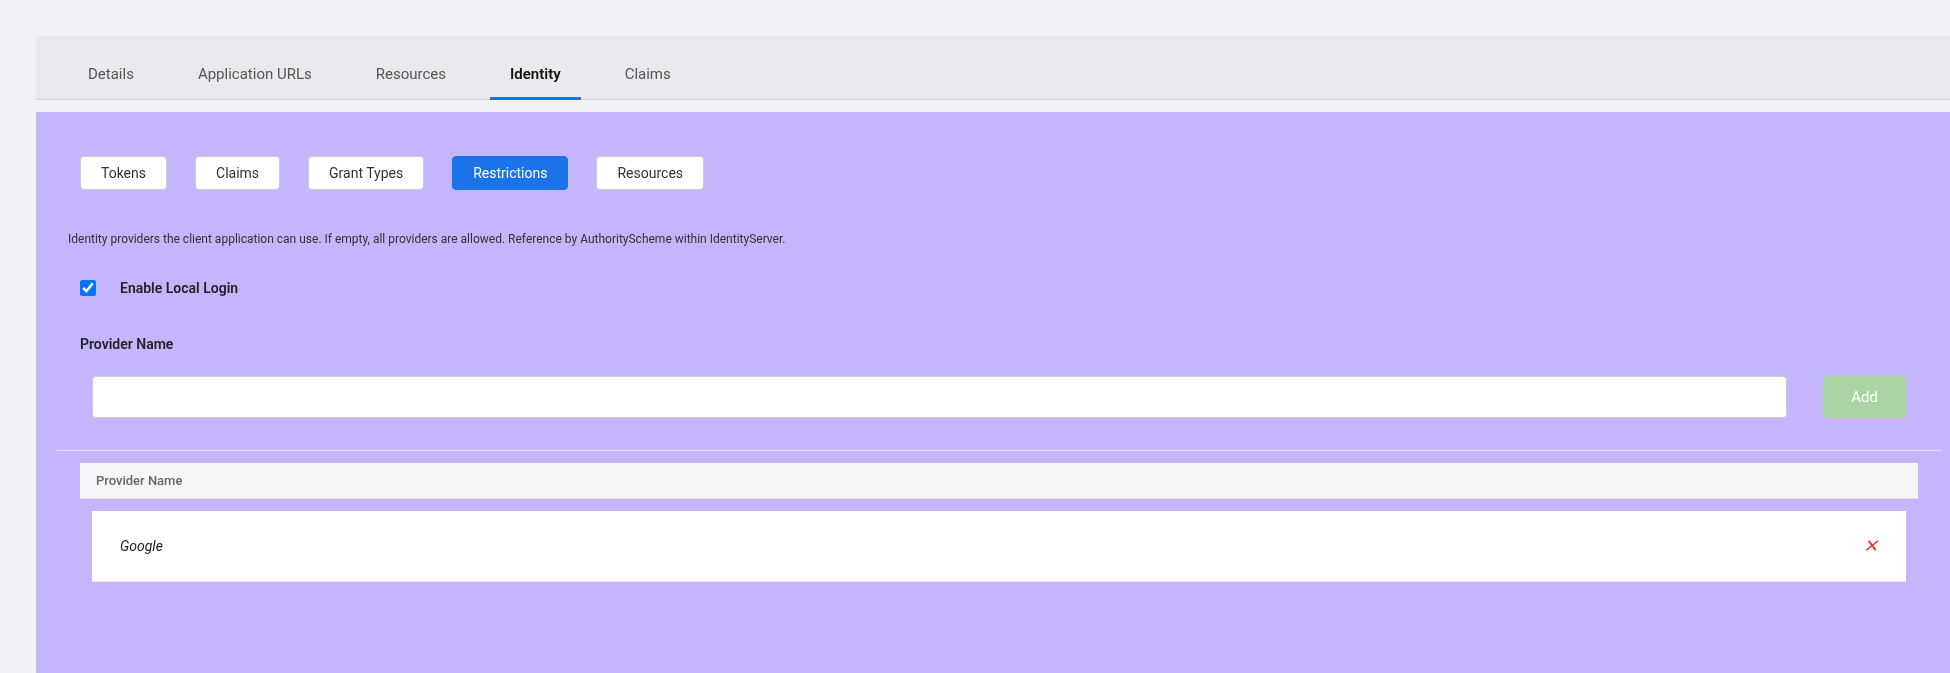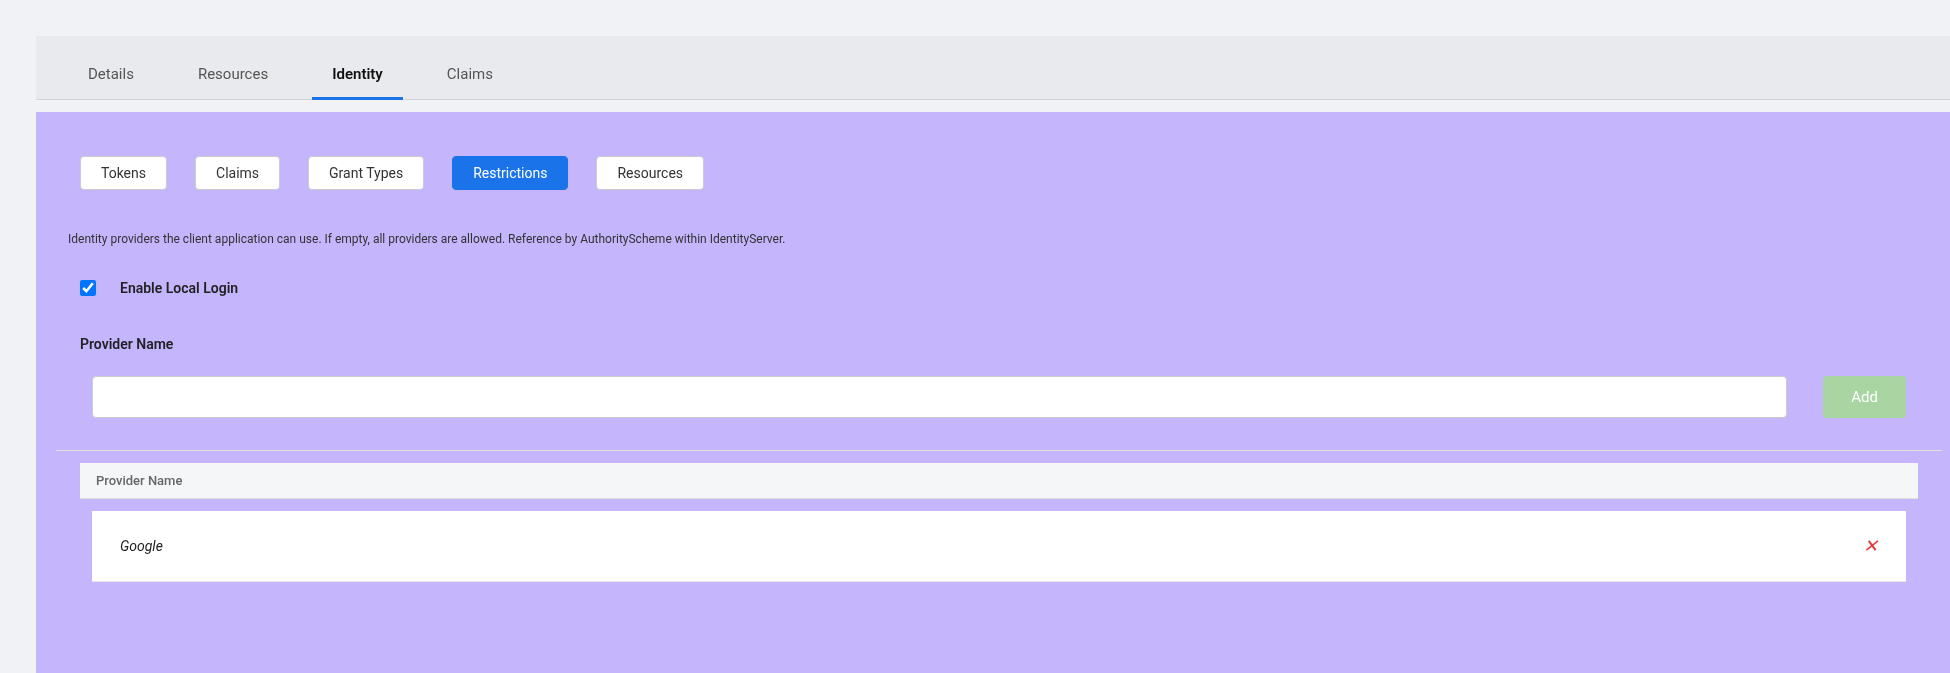--- a/index.html
+++ b/index.html
@@ -169,20 +169,21 @@
       cursor: pointer;
       font-size: 18px;
       line-height: 1;
     }
   </style>
 </head>
 <body>
 
 <nav class="top-nav">
 <div class="top-nav-item">Details</div>
+    <div class="top-nav-item">Application URLs</div>
     <div class="top-nav-item">Resources</div>
     <div class="top-nav-item active">Identity</div>
     <div class="top-nav-item">Claims</div>
   </nav>
 
 <div class="main-content">
 
   <div class="sub-tabs">
   <div class="sub-tab">Tokens</div>
       <div class="sub-tab">Claims</div>

